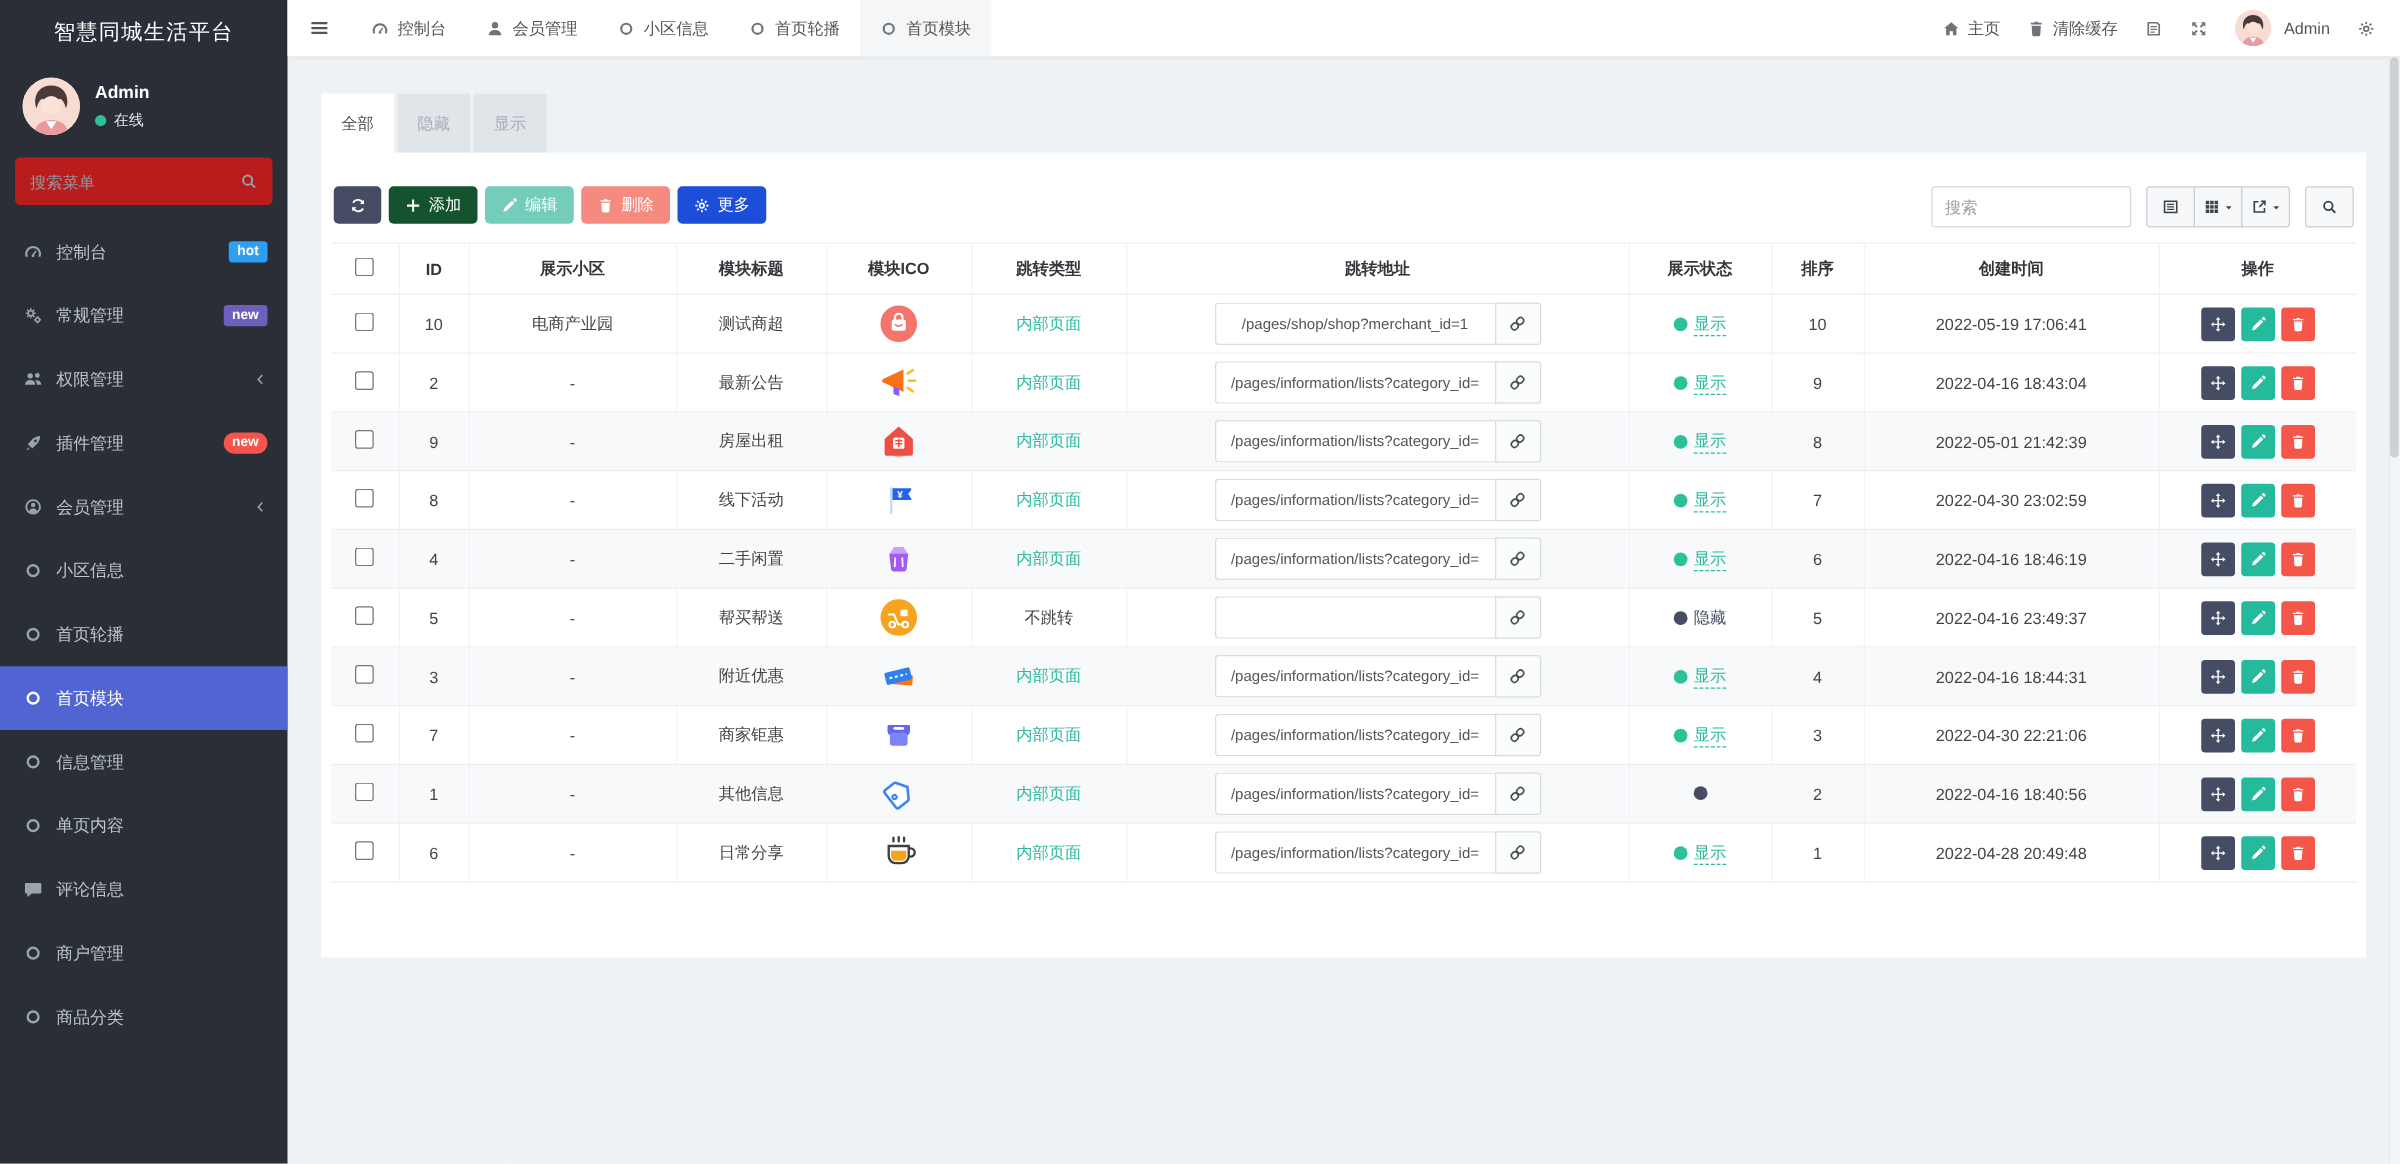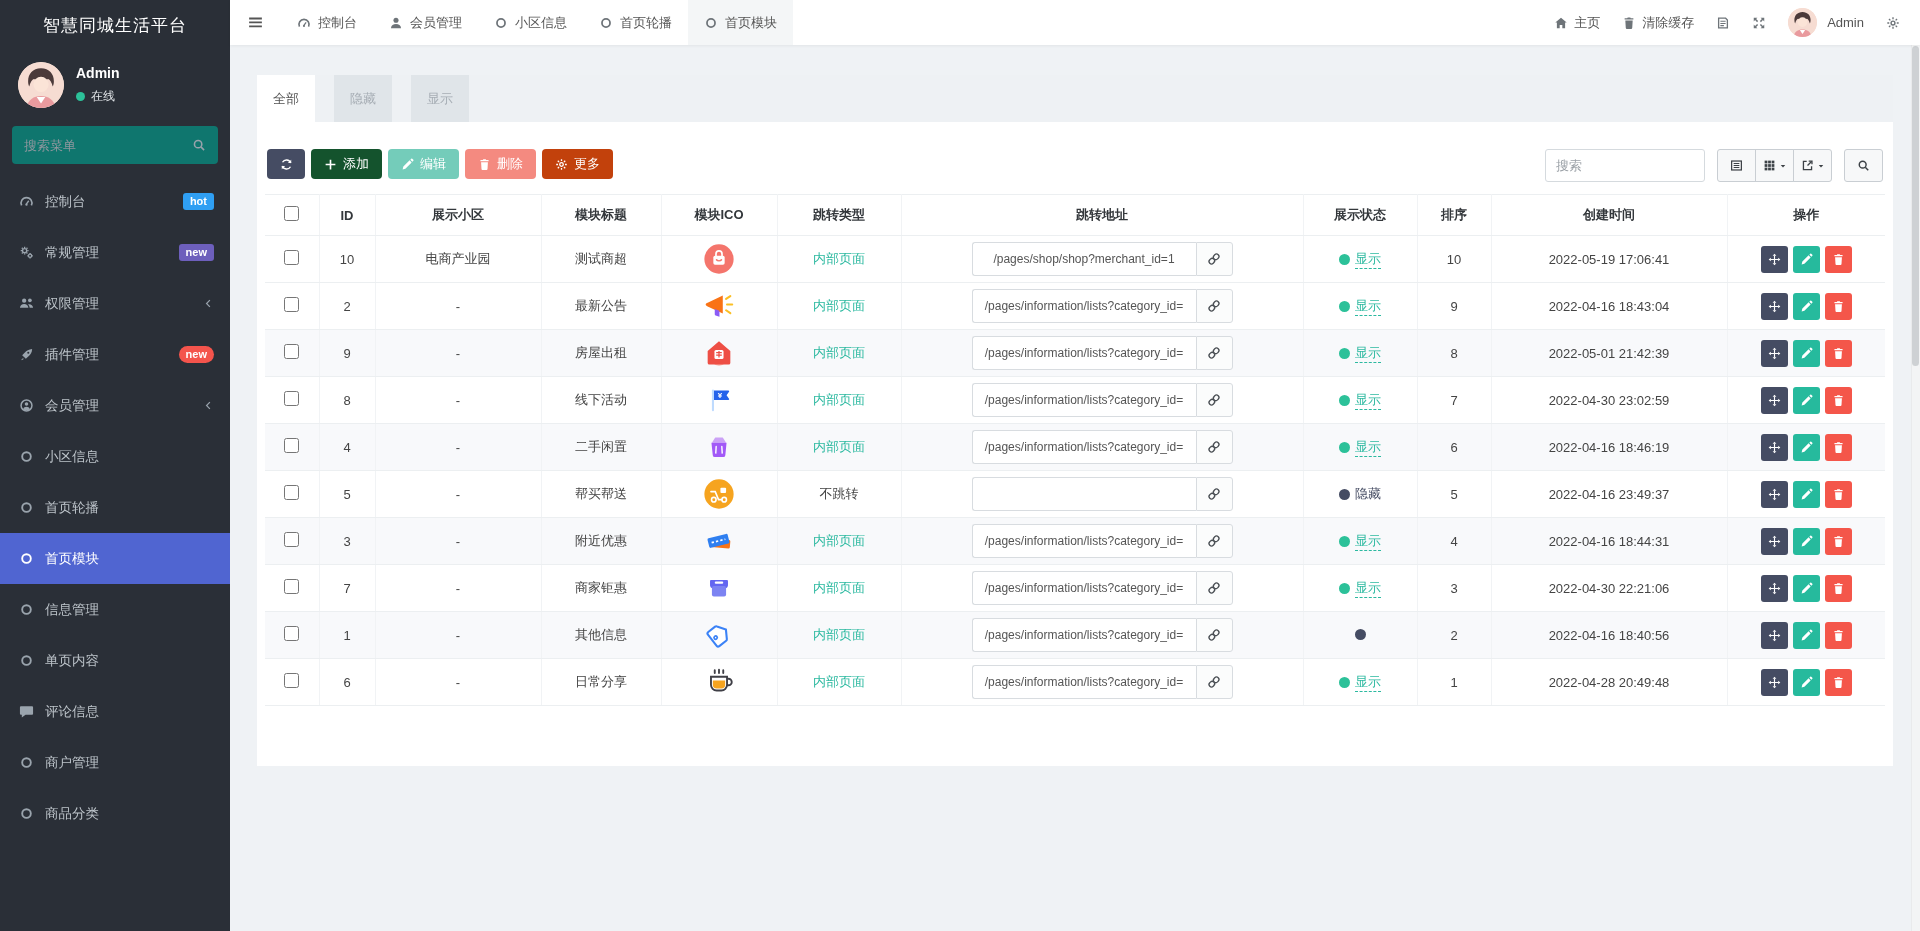--- a/index.html
+++ b/index.html
@@ -8,21 +8,21 @@
 .app{display:flex;width:1920px;height:931px;background:#eff2f5;position:relative}
 
 .sidebar{width:230px;flex:0 0 230px;background:#2a2f37;height:100%;overflow:hidden}
 .logo{height:52px;line-height:52px;text-align:center;color:#fff;font-size:17px;letter-spacing:1px;white-space:nowrap}
 .profile{display:flex;align-items:center;padding:10px 18px 14px;gap:12px}
 .avatar{width:46px;height:46px;border-radius:50%;overflow:hidden;flex:0 0 46px;background:#f6ddd3}
 .avatar svg,.tb-avatar svg{width:100%;height:100%;display:block}
 .pname{color:#fff;font-weight:bold;font-size:14px;margin-bottom:7px}
 .pstatus{display:flex;align-items:center;gap:6px;color:#e3e7ea;font-size:12px}
 .pdot{width:9px;height:9px;border-radius:50%;background:#2cc199}
-.side-search{margin:4px 12px 12px;height:38px;background:#0f766e;border-radius:4px;display:flex;align-items:center;padding:0 12px}
+.side-search{margin:4px 12px 12px;height:38px;background:#b91c1c;border-radius:4px;display:flex;align-items:center;padding:0 12px}
 .side-search input{flex:1;background:transparent;border:none;outline:none;color:#cfd6db;font-size:13px;min-width:0}
 .side-search input::placeholder{color:#8e979e}
 .s-icon svg{width:14px;height:14px;color:#98a2ab;display:block}
 .nav-item{display:flex;align-items:center;height:51px;padding:0 16px;cursor:pointer;text-decoration:none}
 .ni{width:20px;display:flex;justify-content:center}
 .ni svg{width:15px;height:15px;color:#9aa4ad;display:block}
 .nl{margin-left:9px;color:#bdc4ca;font-size:13.5px;white-space:nowrap}
 .nav-item.active{background:#5065d1}
 .nav-item.active .nl,.nav-item.active .ni svg{color:#fff}
 .badge{margin-left:auto;color:#fff;font-size:11px;font-weight:bold;padding:3px 7px;border-radius:3px;line-height:1}
@@ -38,33 +38,33 @@
 .top-tab{display:flex;align-items:center;gap:7px;padding:0 16px;color:#555;font-size:13px;cursor:pointer;text-decoration:none}
 .top-tab .ti svg{width:14px;height:14px;color:#6e7479;display:block}
 .top-tab.active{background:#f4f6f7}
 .tb-right{display:flex;align-items:center;padding-right:20px;gap:22px}
 .tr-item{display:flex;align-items:center;gap:6px;color:#555;font-size:13px;cursor:pointer;text-decoration:none}
 .tr-item .ti svg{width:14px;height:14px;color:#6e7479;display:block}
 .tb-avatar{width:29px;height:29px;border-radius:50%;overflow:hidden;background:#f6ddd3;cursor:pointer}
 .tb-user{color:#555;cursor:pointer;margin-left:-12px}
 
 .content{padding:30px 27px 0}
-.ftabs{display:flex;gap:19px;background:#eef1f4;height:47px}
+.ftabs{display:flex;gap:3px;background:#eef1f4;height:47px}
 .ftab{width:58px;border:none;background:#e0e5e9;color:#a6adb4;font-size:13px;cursor:pointer}
 .ftab.active{background:#fff;color:#555}
 .panel-body{background:#fff;padding:27px 8px 40px;min-height:644px}
 .toolbar{display:flex;justify-content:space-between;align-items:flex-start;margin-bottom:12px;padding:0 2px}
 .btns{display:flex;gap:6px}
 .btn{height:30px;border:none;border-radius:4px;color:#fff;font-size:13px;display:inline-flex;align-items:center;gap:6px;padding:0 13px;cursor:pointer}
 .btn svg{width:13px;height:13px;display:block}
 .btn-refresh{background:#454c63;width:38px;justify-content:center;padding:0}
 .btn-add{background:#14532d}
 .btn-edit{background:#74ccba}
 .btn-del{background:#f48a80}
-.btn-more{background:#c2410c}
+.btn-more{background:#1d4ed8}
 .tsearch{display:flex;align-items:center}
 .tsearch>input{width:160px;height:33px;border:1px solid #d5dade;border-radius:3px;padding:0 10px;font-size:13px;color:#555;outline:none}
 .tsearch>input::placeholder{color:#9aa0a6}
 .vgroup{display:flex;margin-left:12px}
 .vbtn{width:39px;height:33px;background:#f7f8f9;border:1px solid #c9ced3;display:inline-flex;align-items:center;justify-content:center;gap:3px;cursor:pointer}
 .vgroup .vbtn+.vbtn{margin-left:-1px}
 .vgroup .vbtn:first-child{border-radius:3px 0 0 3px}
 .vgroup .vbtn:last-child{border-radius:0 3px 3px 0}
 .vbtn svg{width:13px;height:13px;color:#3c4146;display:block}
 .vbtn .car svg{width:8px;height:8px}

